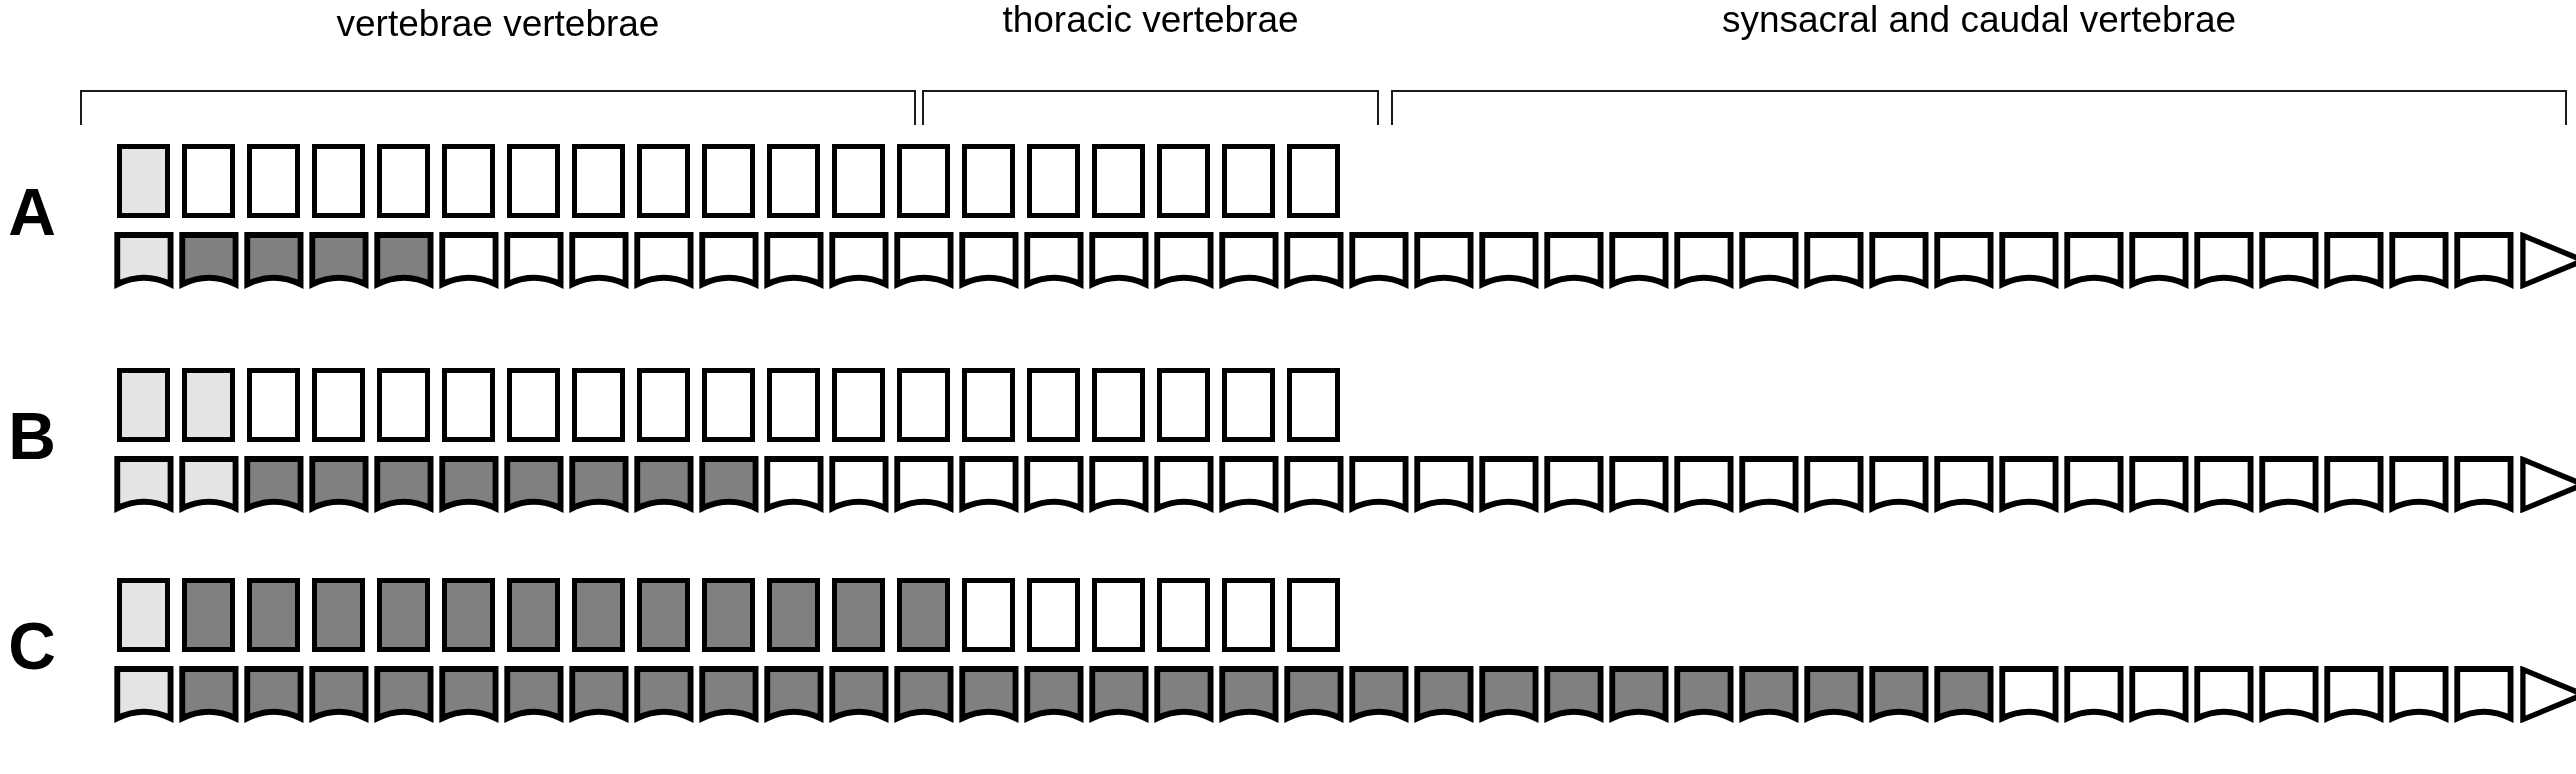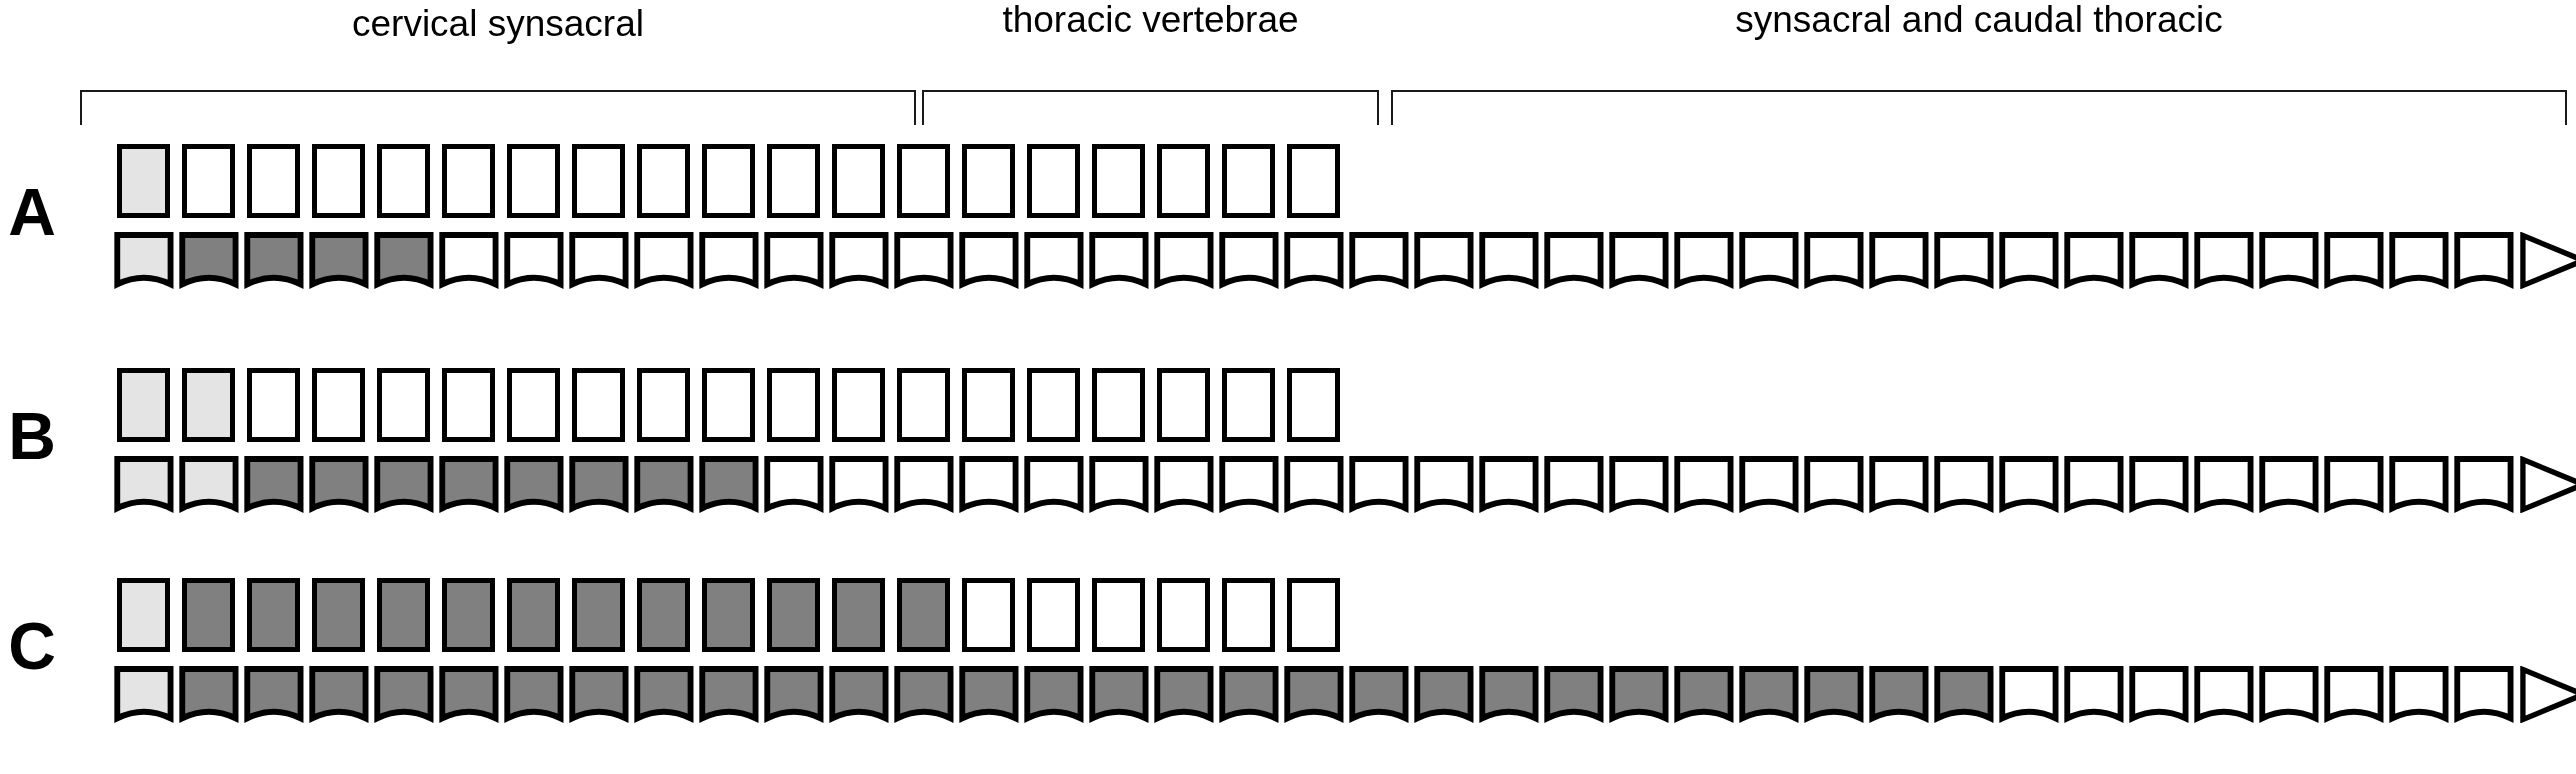--- a/index.html
+++ b/index.html
@@ -121,25 +121,25 @@
   .fill-light { fill: #e4e4e4; }
   .fill-dark  { fill: #808080; }
   .fill-white { fill: #ffffff; }
 </style>
 </head>
 <body>
 
 <div id="figure">
 
   <div id="regions-layer">
-      <div class="region-label" style="left: 80px; width: 836px; top: 4.7px;">cervical synsacral</div>
+      <div class="region-label" style="left: 80px; width: 836px; top: 4.7px;">vertebrae vertebrae</div>
       <div class="bracket" style="left: 80px; width: 836px; top: 90px;"></div>
       <div class="region-label" style="left: 922px; width: 457px; top: 1px;">thoracic vertebrae</div>
       <div class="bracket" style="left: 922px; width: 457px; top: 90px;"></div>
-      <div class="region-label" style="left: 1391px; width: 1176px; top: 1.2px;">synsacral and caudal thoracic</div>
+      <div class="region-label" style="left: 1391px; width: 1176px; top: 1.2px;">synsacral and caudal vertebrae</div>
       <div class="bracket" style="left: 1391px; width: 1176px; top: 90px;"></div>
     </div>
 
   <div id="specimens-layer">
       <div class="specimen" style="top: 144px; height: 177px;">
         <div class="specimen-letter" style="top: 35px;">A</div>
         <div class="upper-row" style="top: 0px; left: 112px;">
           <div class="vert">
             <div class="body" style="background: rgb(228, 228, 228);"></div>
           </div>

